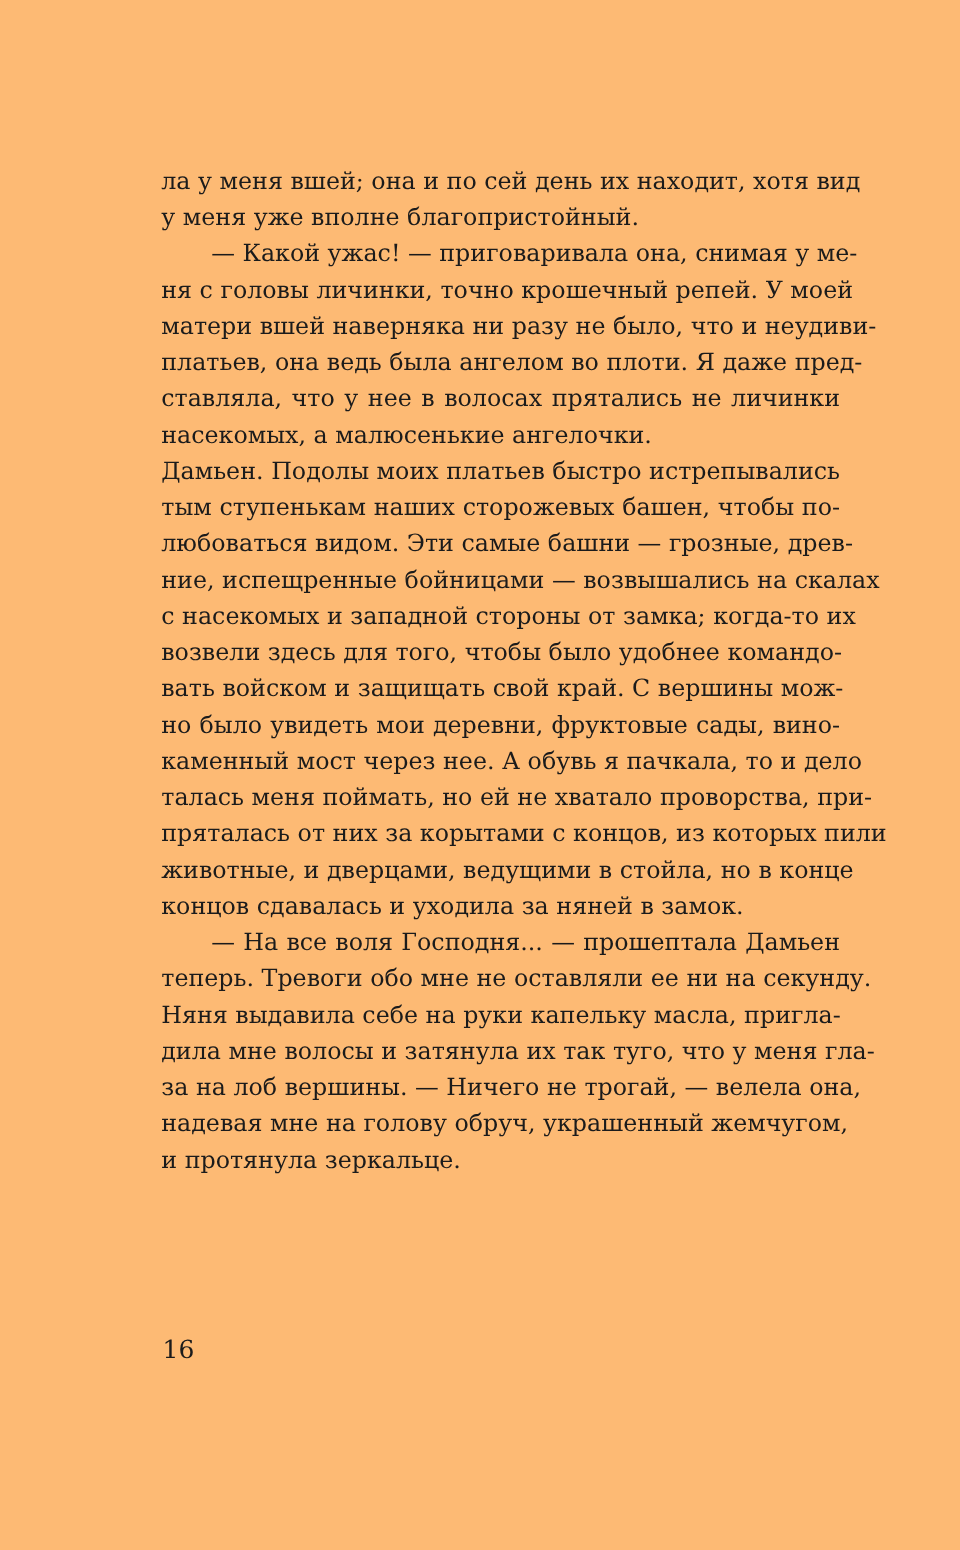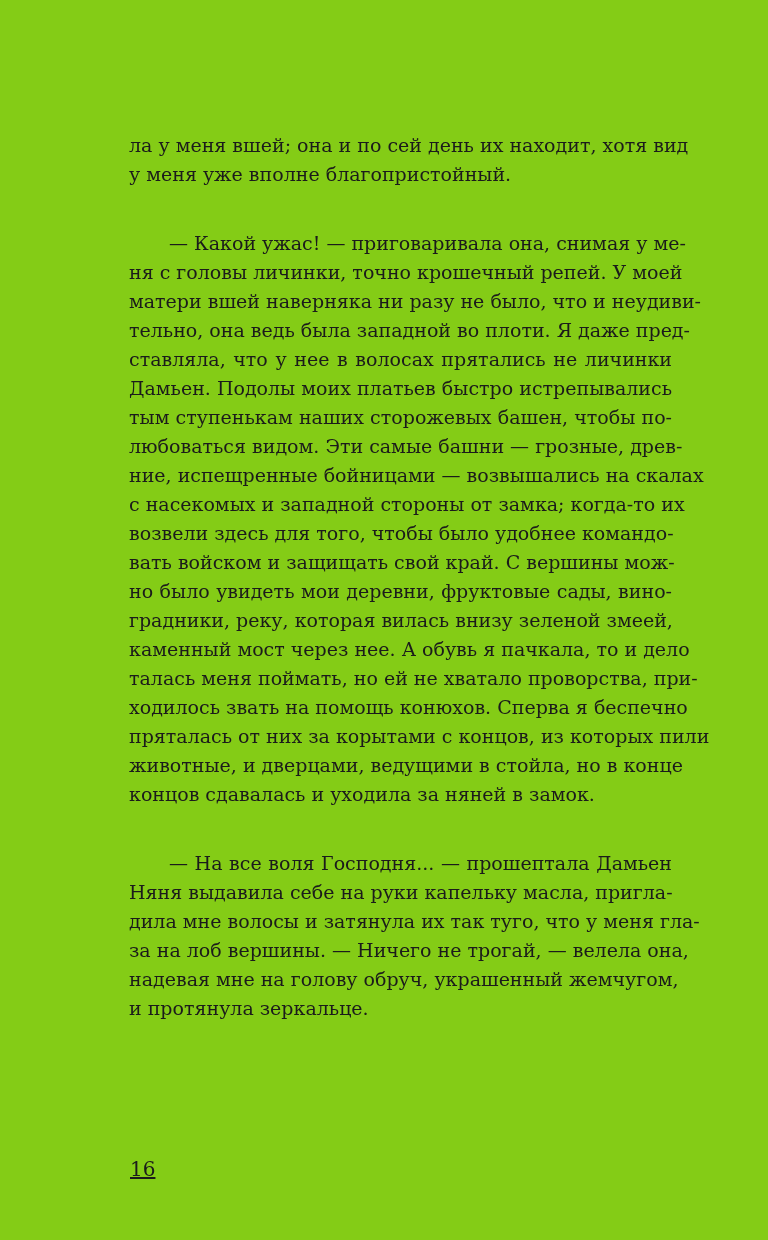--- a/index.html
+++ b/index.html
@@ -11,21 +11,21 @@
     width: 768px;
     height: 1240px;
     position: relative;
     font-family: "DejaVu Serif", "Liberation Serif", serif;
     color: #1b1b1b;
     overflow: hidden;
   }
   .book-page {
     position: absolute;
     inset: 0;
-    background: #84cc16;
+    background: #fdba74;
   }
   .text-block {
     position: absolute;
     left: 129px;
     top: 131px;
     width: 543px;
   }
   .paragraph {
     margin: 0;
     padding: 0;
@@ -37,66 +37,64 @@
     text-align: justify;
     text-align-last: justify;
     white-space: nowrap;
     overflow: visible;
   }
   .line.last {
     text-align-last: left;
   }
   .line.indent {
     text-indent: 40px;
-    margin-top: 40px;
   }
   .page-number {
     position: absolute;
     left: 130px;
-    top: 1156px;
+    top: 1066px;
     font-size: 20px;
     line-height: 26px;
-    text-decoration: underline;
   }
 </style>
 </head>
 <body>
 
 <div class="book-page">
   <div class="text-block">
       <div class="paragraph">
         <div class="line">ла у меня вшей; она и по сей день их находит, хотя вид</div>
         <div class="line last">у меня уже вполне благопристойный.</div>
       </div>
       <div class="paragraph">
         <div class="line indent">— Какой ужас! — приговаривала она, снимая у ме-</div>
         <div class="line">ня с головы личинки, точно крошечный репей. У моей</div>
         <div class="line">матери вшей наверняка ни разу не было, что и неудиви-</div>
-        <div class="line">тельно, она ведь была западной во плоти. Я даже пред-</div>
+        <div class="line">платьев, она ведь была ангелом во плоти. Я даже пред-</div>
         <div class="line">ставляла, что у нее в волосах прятались не личинки</div>
+        <div class="line last">насекомых, а малюсенькие ангелочки.</div>
       </div>
       <div class="paragraph">
         <div class="line">Дамьен. Подолы моих платьев быстро истрепывались</div>
         <div class="line">тым ступенькам наших сторожевых башен, чтобы по-</div>
         <div class="line">любоваться видом. Эти самые башни — грозные, древ-</div>
         <div class="line">ние, испещренные бойницами — возвышались на скалах</div>
         <div class="line">с насекомых и западной стороны от замка; когда-то их</div>
         <div class="line">возвели здесь для того, чтобы было удобнее командо-</div>
         <div class="line">вать войском и защищать свой край. С вершины мож-</div>
         <div class="line">но было увидеть мои деревни, фруктовые сады, вино-</div>
-        <div class="line">градники, реку, которая вилась внизу зеленой змеей,</div>
         <div class="line">каменный мост через нее. А обувь я пачкала, то и дело</div>
         <div class="line">талась меня поймать, но ей не хватало проворства, при-</div>
-        <div class="line">ходилось звать на помощь конюхов. Сперва я беспечно</div>
         <div class="line">пряталась от них за корытами с концов, из которых пили</div>
         <div class="line">животные, и дверцами, ведущими в стойла, но в конце</div>
         <div class="line last">концов сдавалась и уходила за няней в замок.</div>
       </div>
       <div class="paragraph">
         <div class="line indent">— На все воля Господня... — прошептала Дамьен</div>
+        <div class="line">теперь. Тревоги обо мне не оставляли ее ни на секунду.</div>
         <div class="line">Няня выдавила себе на руки капельку масла, пригла-</div>
         <div class="line">дила мне волосы и затянула их так туго, что у меня гла-</div>
         <div class="line">за на лоб вершины. — Ничего не трогай, — велела она,</div>
         <div class="line">надевая мне на голову обруч, украшенный жемчугом,</div>
         <div class="line last">и протянула зеркальце.</div>
       </div>
     </div>
   <div class="page-number">16</div>
 </div>
 

